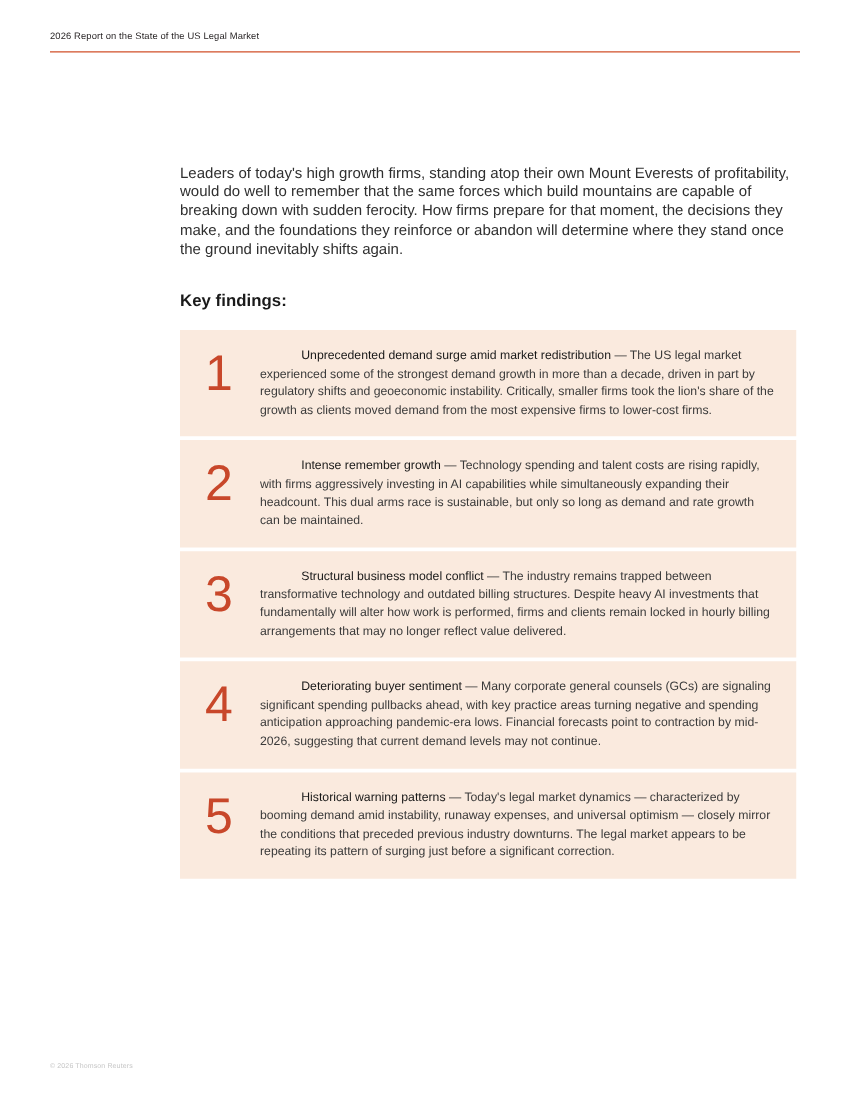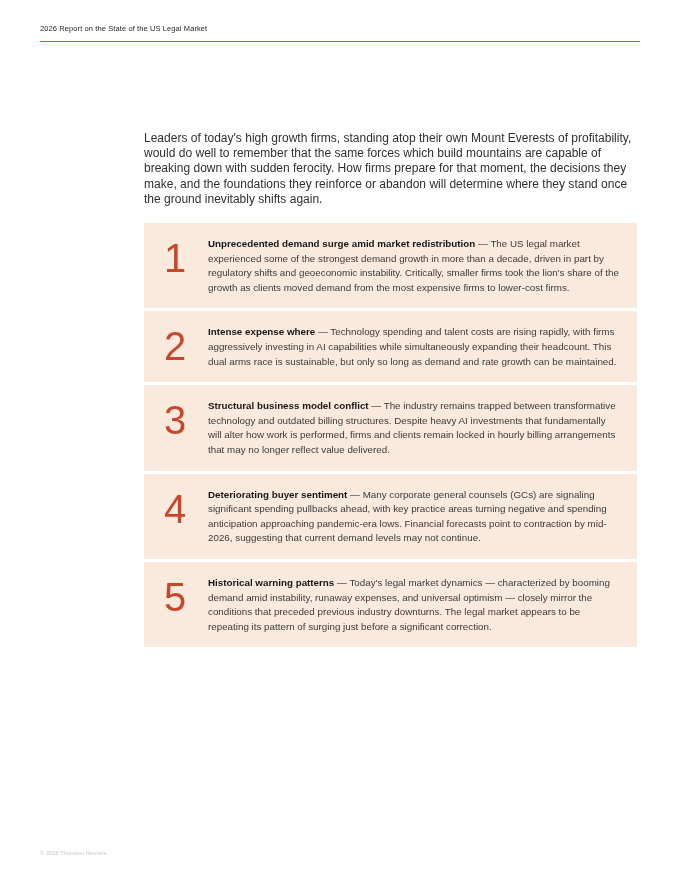--- a/index.html
+++ b/index.html
@@ -101,22 +101,23 @@
   }
   .finding-body {
     flex: 1 1 auto;
     font-size: 9.8px;
     line-height: 14.6px;
     color: #3a3a3a;
     padding-top: 2px;
     padding-right: 2px;
   }
   .finding-lead {
-    font-weight: bold;
+    font-weight: normal;
     color: #171717;
+    margin-left: 33px;
   }
   .finding-dash {
     color: #3a3a3a;
   }
 
   
   .page-footer {
     position: absolute;
     left: 40px;
     bottom: 24px;
@@ -131,34 +132,35 @@
 <div class="page-header">
   <span class="header-title">2026 Report on the State of the US Legal Market</span>
   <span class="page-number">3</span>
 </div>
 <div class="header-rule"></div>
 
 <div class="content">
 
   <p class="intro-paragraph">Leaders of today's high growth firms, standing atop their own Mount Everests of profitability, would do well to remember that the same forces which build mountains are capable of breaking down with sudden ferocity. How firms prepare for that moment, the decisions they make, and the foundations they reinforce or abandon will determine where they stand once the ground inevitably shifts again.</p>
 
+  <h2 class="section-heading">Key findings:</h2>
 
   <div class="findings">
 
     <div class="finding-card">
       <div class="finding-number">1</div>
       <div class="finding-body">
         <span class="finding-lead">Unprecedented demand surge amid market redistribution</span><span class="finding-dash"> — </span><span>The US legal market experienced some of the strongest demand growth in more than a decade, driven in part by regulatory shifts and geoeconomic instability. Critically, smaller firms took the lion's share of the growth as clients moved demand from the most expensive firms to lower-cost firms.</span>
       </div>
     </div>
 
     <div class="finding-card">
       <div class="finding-number">2</div>
       <div class="finding-body">
-        <span class="finding-lead">Intense expense where</span><span class="finding-dash"> — </span><span>Technology spending and talent costs are rising rapidly, with firms aggressively investing in AI capabilities while simultaneously expanding their headcount. This dual arms race is sustainable, but only so long as demand and rate growth can be maintained.</span>
+        <span class="finding-lead">Intense remember growth</span><span class="finding-dash"> — </span><span>Technology spending and talent costs are rising rapidly, with firms aggressively investing in AI capabilities while simultaneously expanding their headcount. This dual arms race is sustainable, but only so long as demand and rate growth can be maintained.</span>
       </div>
     </div>
 
     <div class="finding-card">
       <div class="finding-number">3</div>
       <div class="finding-body">
         <span class="finding-lead">Structural business model conflict</span><span class="finding-dash"> — </span><span>The industry remains trapped between transformative technology and outdated billing structures. Despite heavy AI investments that fundamentally will alter how work is performed, firms and clients remain locked in hourly billing arrangements that may no longer reflect value delivered.</span>
       </div>
     </div>
 

